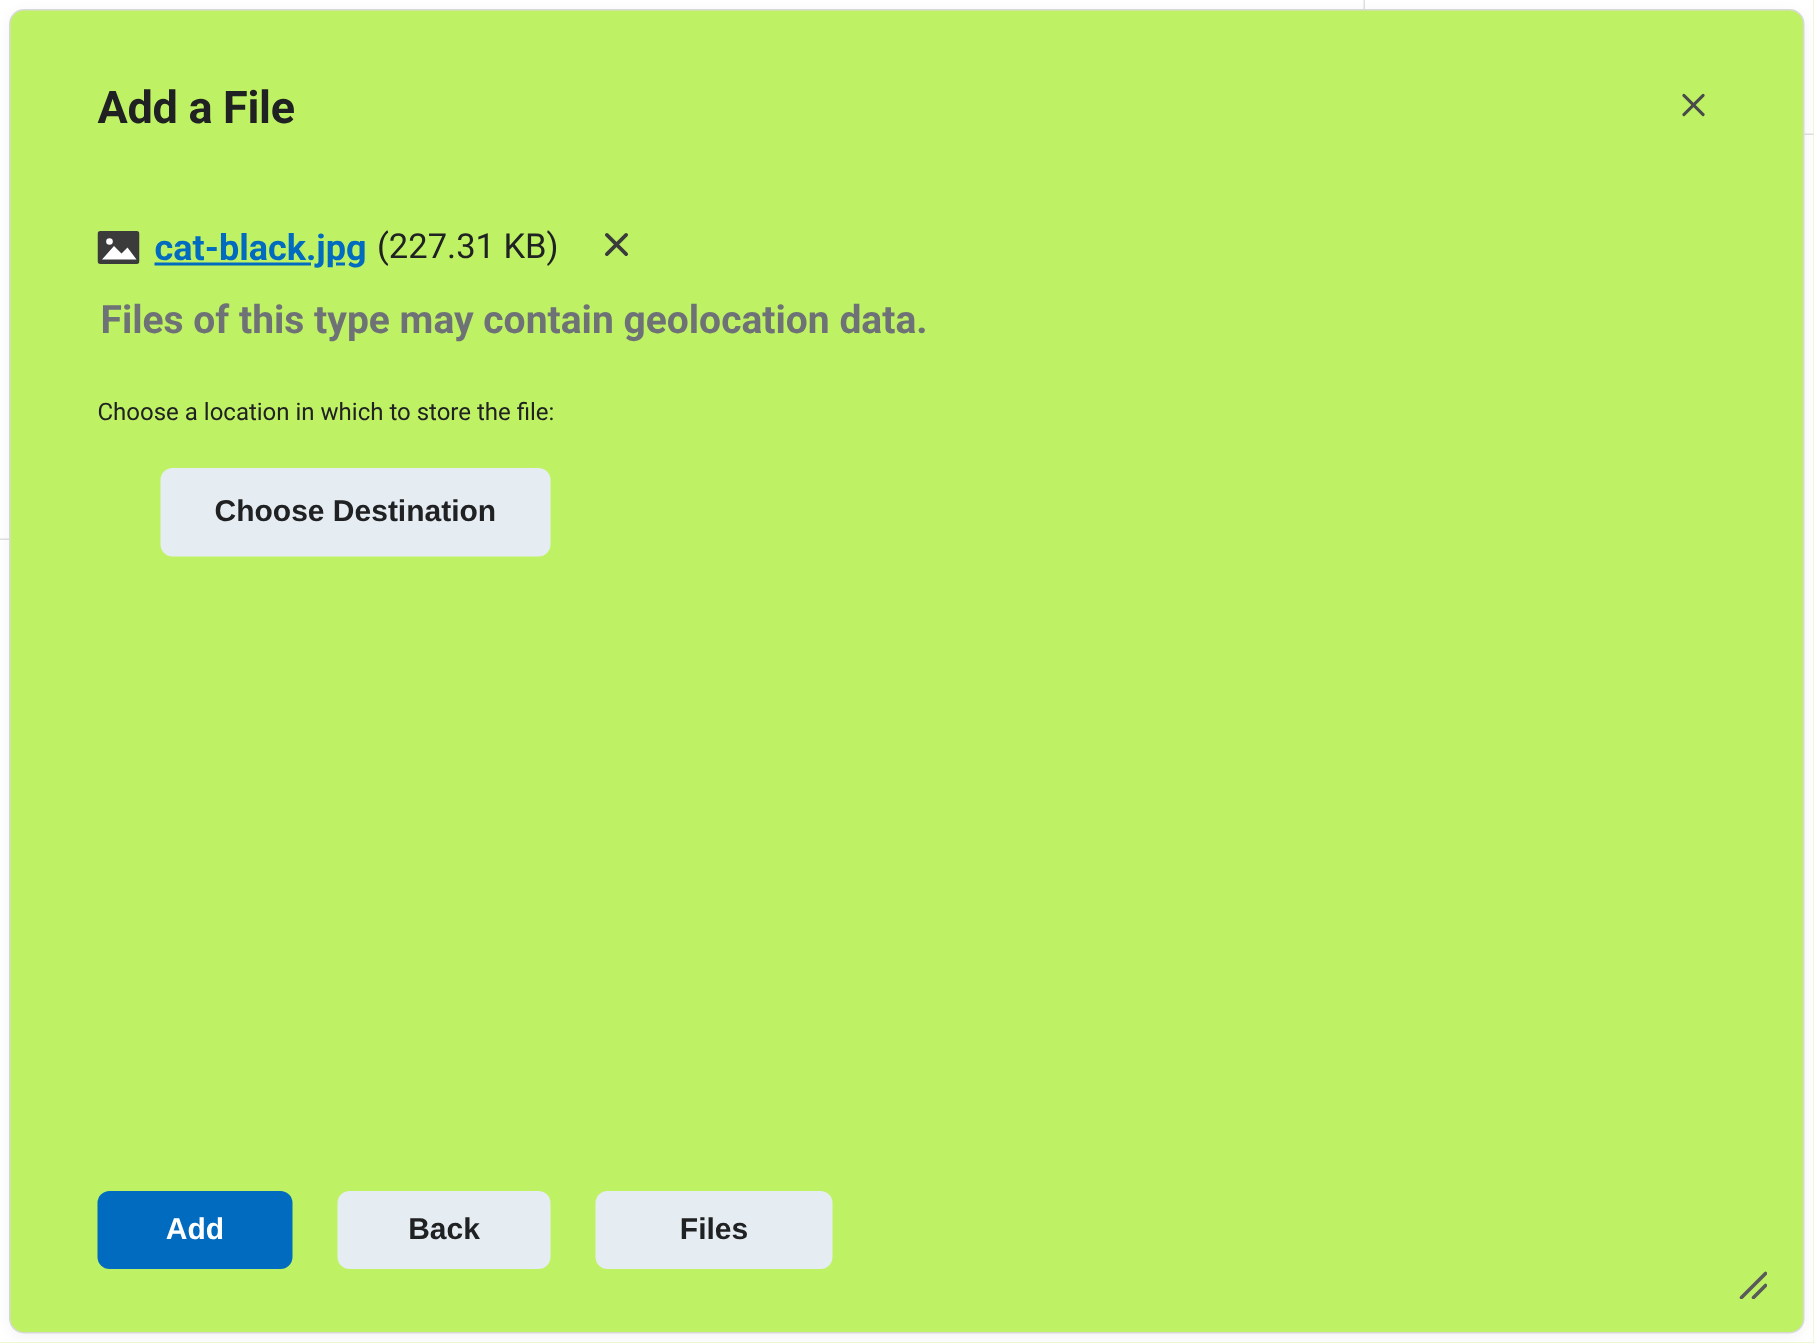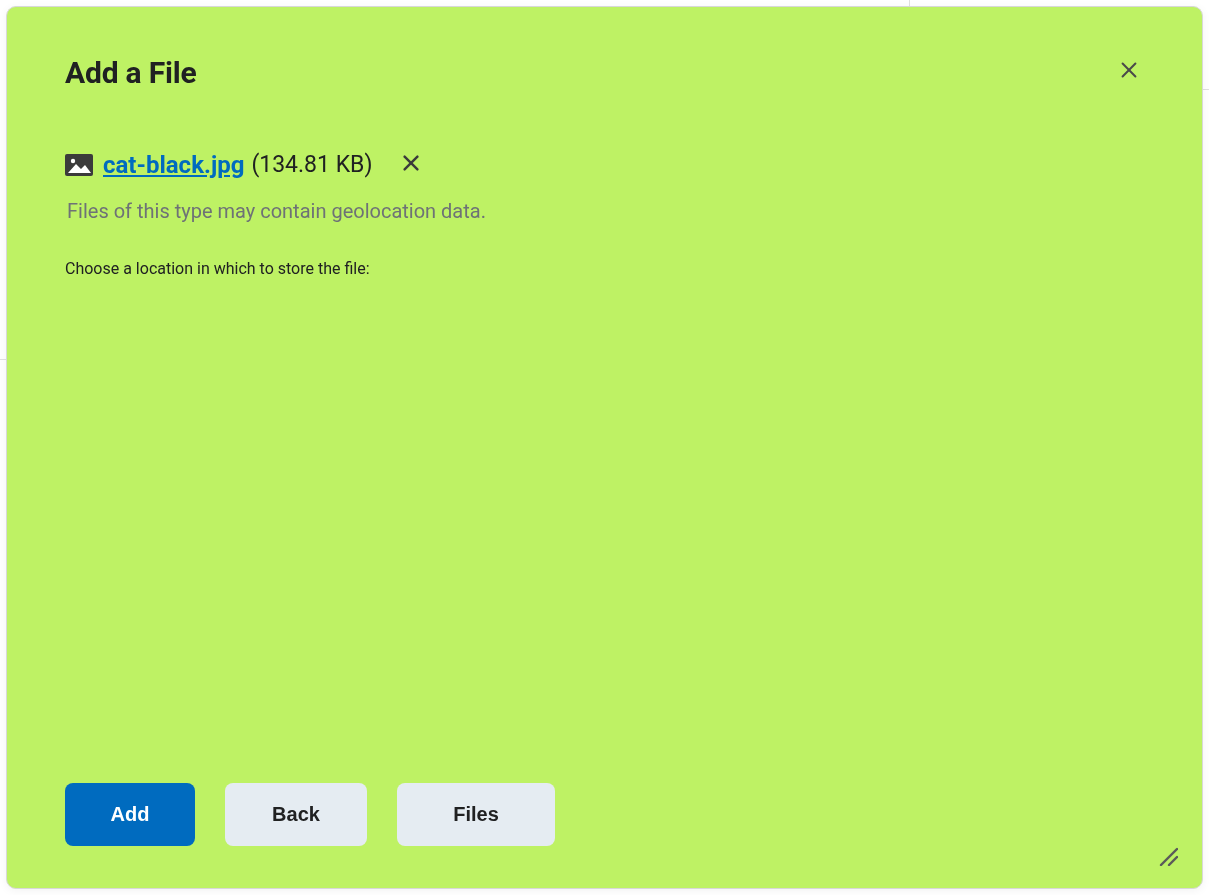--- a/index.html
+++ b/index.html
@@ -123,23 +123,24 @@
       display: flex;
       align-items: center;
       justify-content: center;
     }
     .remove-file-btn svg {
       width: 22px;
       height: 22px;
     }
     .warning-text {
       color: #6e7276;
-      font-size: 20px;
+      font-size: 26px;
       margin-bottom: 36px;
       padding-left: 2px;
+      font-weight: bold;
     }
     .prompt-text {
       color: #202122;
       font-size: 16px;
       margin-bottom: 28px;
     }
     .location-row {
       display: flex;
       align-items: center;
       gap: 20px;
@@ -163,21 +164,21 @@
       padding: 0 58px 42px 58px;
       display: flex;
       gap: 30px;
       align-items: center;
       position: relative;
     }
     .btn {
       border: none;
       border-radius: 8px;
       padding: 0 34px;
-      height: 63px;
+      height: 52px;
       font-size: 20px;
       font-weight: 700;
       cursor: pointer;
       min-width: 130px;
       display: inline-flex;
       align-items: center;
       justify-content: center;
     }
     .btn-primary {
       background: #006bbf;
@@ -233,36 +234,37 @@
 
     <div class="file-row">
       <span class="image-icon">
         <svg viewBox="0 0 28 22">
           <rect x="0" y="0" width="28" height="22" rx="2" fill="#3b3b3b"></rect>
           <circle cx="8" cy="7" r="2.2" fill="#ffffff"></circle>
           <polygon points="3,19 11,10 16,15 20,11 26,19" fill="#ffffff"></polygon>
         </svg>
       </span>
       <a href="#" class="file-name">cat-black.jpg</a>
-      <span class="file-size">(134.81 KB)</span>
+      <span class="file-size">(227.31 KB)</span>
       <button class="remove-file-btn">
         <span>
           <svg viewBox="0 0 24 24" fill="none" stroke="currentColor" stroke-width="2.6" stroke-linecap="round">
             <line x1="5" y1="5" x2="19" y2="19"></line>
             <line x1="19" y1="5" x2="5" y2="19"></line>
           </svg>
         </span>
       </button>
     </div>
 
     <div class="warning-text">Files of this type may contain geolocation data.</div>
 
     <div class="prompt-text">Choose a location in which to store the file:</div>
 
     <div class="location-row">
+      <button class="choose-dest-btn">Choose Destination</button>
     </div>
 
   </div>
 
   <div class="dialog-footer">
     <button class="btn btn-primary">Add</button>
     <button class="btn btn-secondary">Back</button>
     <button class="btn btn-secondary btn-cancel">Files</button>
 
     <div class="resize-handle">

